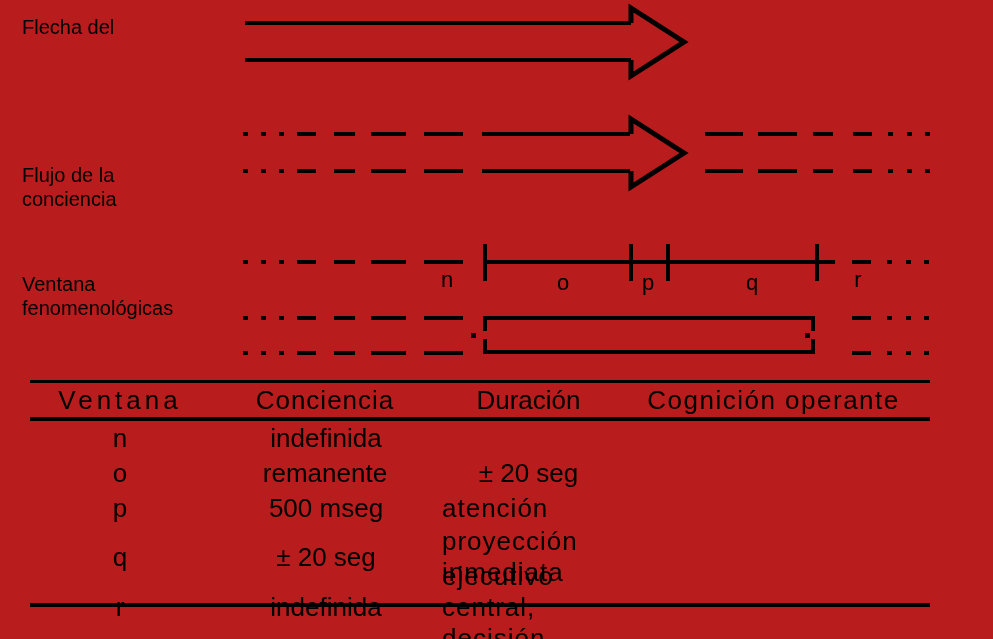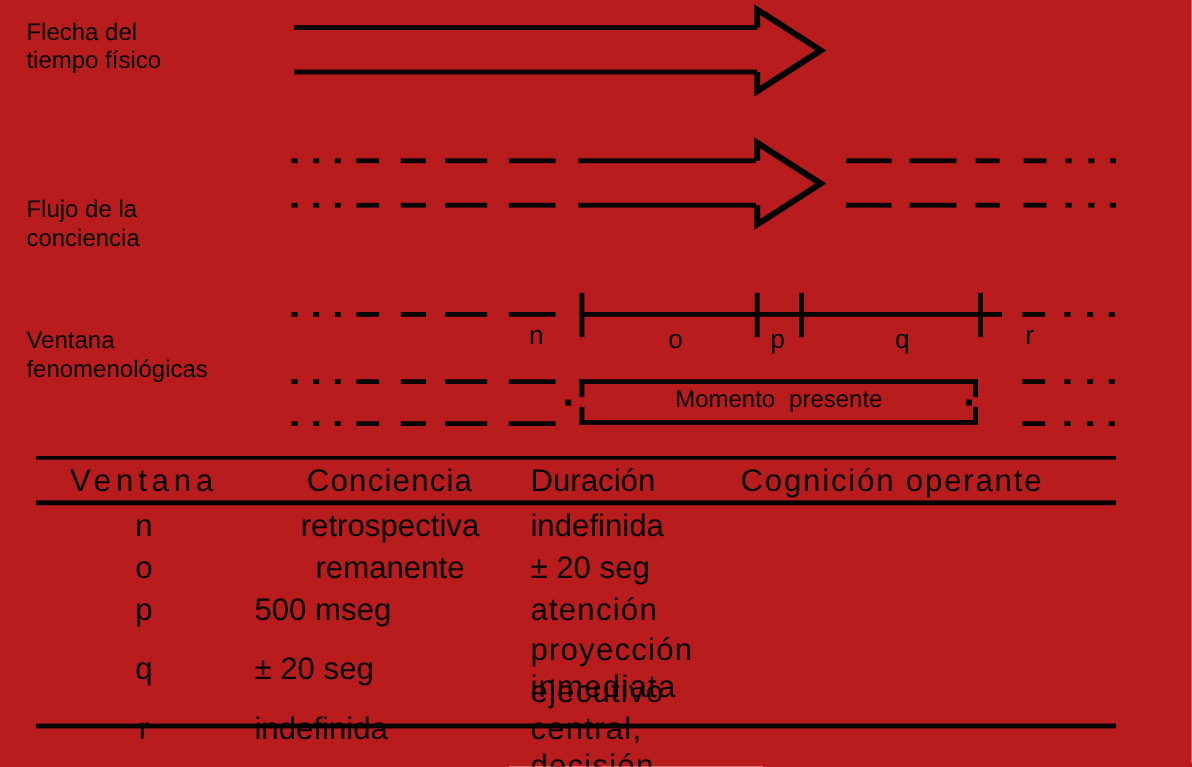--- a/index.html
+++ b/index.html
@@ -25,25 +25,25 @@
   .rule-top{height:3px;}
   .rule-bottom{margin-top:7px;}
   .thead,.trow{
     display:grid;grid-template-columns:180px 230px 175px auto;
     align-items:center;
   }
   .thead{height:34px;}
   .trow{height:35px;}
   .c-window{text-align:center;}
   .c-conciencia{text-align:center;}
-  .c-duracion{text-align:left;padding-left:2px;}
+  .c-duracion{text-align:center;padding-left:2px;}
   .c-cognicion{text-align:left;padding-left:2px;letter-spacing:1px;}
   .h-window{letter-spacing:4px;}
   .h-conciencia{letter-spacing:1px;}
-  .h-cognicion{letter-spacing:1.5px;}
+  .h-cognicion{letter-spacing:1.5px;text-align:center;}
 </style>
 </head>
 <body>
 
 <div class="stage">
 
   <svg width="993" height="385" viewBox="0 0 993 385">
     <g fill="#000" stroke="none">
 
       <g>
@@ -142,56 +142,53 @@
         <rect x="805" y="333" width="5" height="5"></rect>
       </g>
     </g>
 
     <path d="M631 23 L631 8 L684 42 L631 76 L631 60" fill="none" stroke="#000" stroke-width="5"></path>
     <path d="M631 134 L631 119 L684 153 L631 187 L631 171" fill="none" stroke="#000" stroke-width="5"></path>
   </svg>
 
   <div class="section-label" style="top:15px;">
     <span style="display:block">Flecha del</span>
-    <span style="display:block">tiempo físico</span>
   </div>
 
   <div class="section-label" style="top:127px;margin-top:36px;">
     <span style="display:block">Flujo de la</span>
     <span style="display:block">conciencia</span>
   </div>
 
   <div class="section-label" style="top:272px;">
     <span style="display:block">Ventana</span>
     <span style="display:block">fenomenológicas</span>
   </div>
 
   <div class="win-letter" style="left:447px;top:268px;">n</div>
   <div class="win-letter" style="left:563px;top:271px;">o</div>
   <div class="win-letter" style="left:648px;top:271px;">p</div>
   <div class="win-letter" style="left:752px;top:271px;">q</div>
   <div class="win-letter" style="left:858px;top:268px;">r</div>
 
-  <div class="moment-label">Momento presente</div>
 
   <div class="tbl">
     <div class="rule rule-top"></div>
 
     <div class="thead">
       <div class="c-window h-window">Ventana</div>
       <div class="c-conciencia h-conciencia">Conciencia</div>
       <div class="c-duracion">Duración</div>
       <div class="c-cognicion h-cognicion">Cognición operante</div>
     </div>
 
     <div class="rule"></div>
 
     <div class="trow">
       <div class="c-window">n</div>
-      <div class="c-conciencia">retrospectiva</div>
       <div class="c-duracion">indefinida</div>
     </div>
 
     <div class="trow">
       <div class="c-window">o</div>
       <div class="c-conciencia">remanente</div>
       <div class="c-duracion">± 20 seg</div>
     </div>
 
     <div class="trow">

